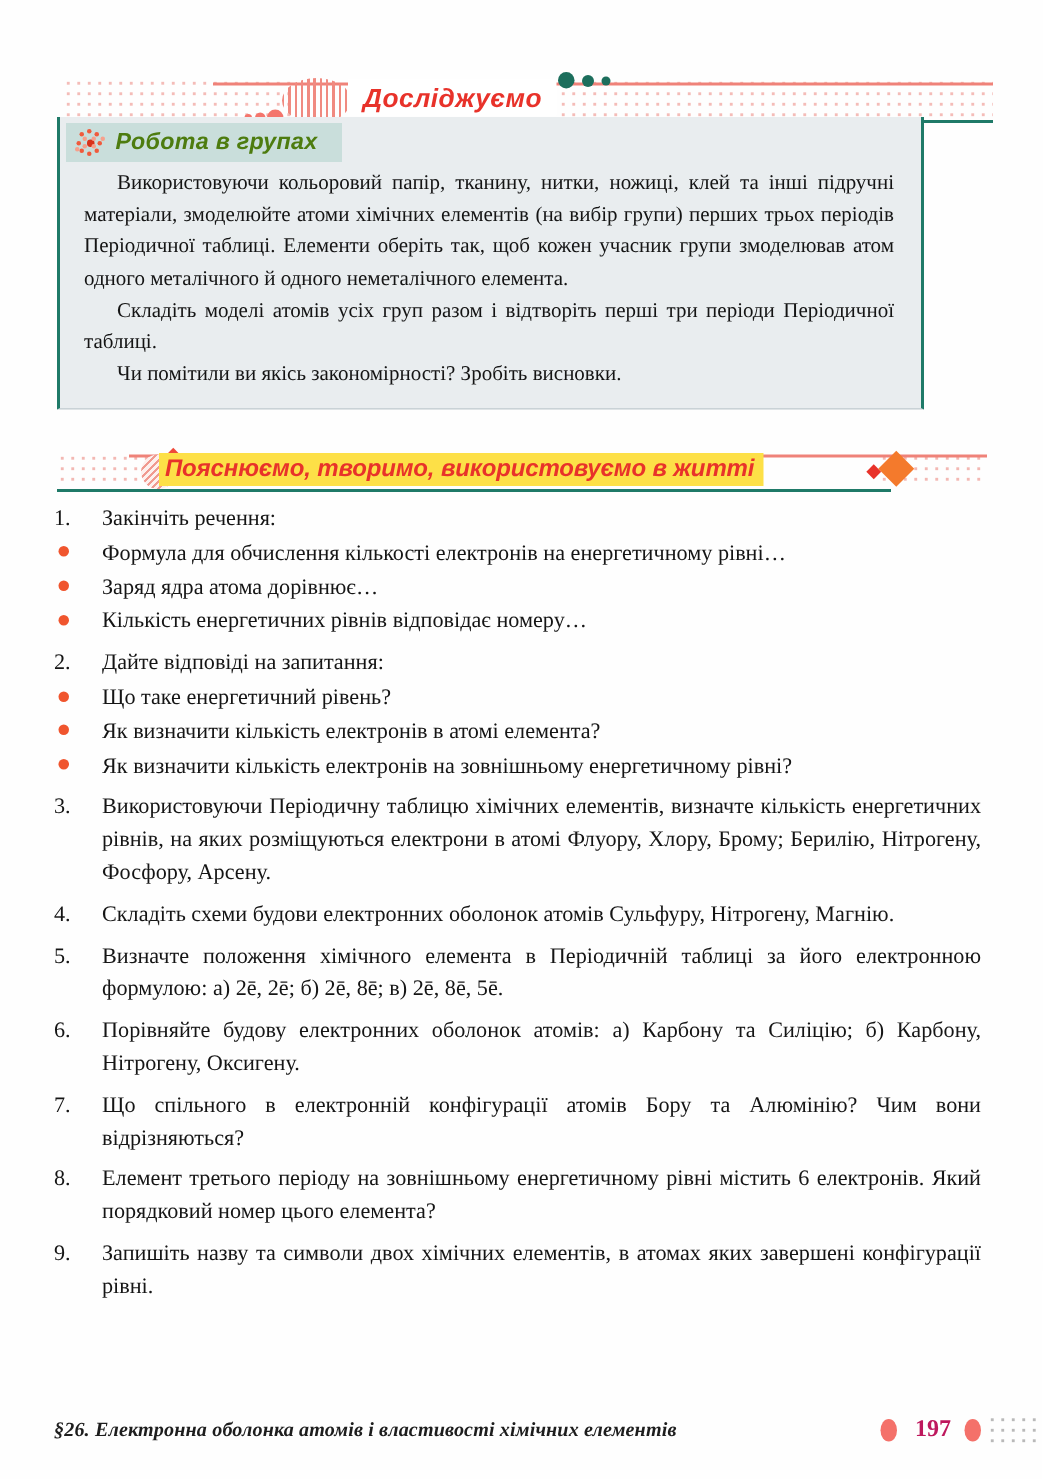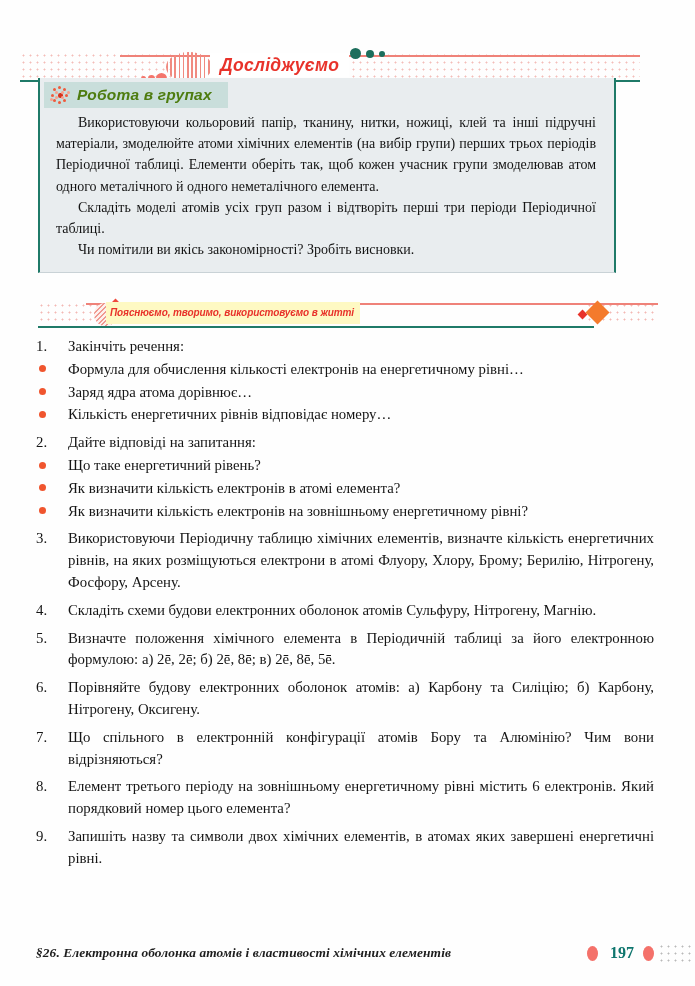--- a/index.html
+++ b/index.html
@@ -27,21 +27,21 @@
   
   .dots {
     background-image: radial-gradient(#f0a6a0 0.9px, transparent 1.1px);
     background-size: 7px 7px;
     background-position: 0 0;
   }
 
   
   .sec1-head {
     position: absolute;
-    left: 20px;
+    left: 42px;
     top: 46px;
     width: 620px;
     height: 42px;
   }
   .sec1-dots-left {
     position: absolute;
     left: 0; top: 6px;
     width: 155px; height: 26px;
     opacity: .75;
   }
@@ -191,25 +191,25 @@
   .sec2-rule-bot {
     position: absolute;
     left: 0; top: 28px;
     width: 556px; height: 2px;
     background: #1f7a68;
   }
   .sec2-title {
     position: absolute;
     left: 68px; top: 4px;
     padding: 0 6px 0 4px;
-    background: #fef9c3;
+    background: #fde047;
     font-family: "Liberation Sans", "DejaVu Sans", sans-serif;
     font-style: italic;
     font-weight: bold;
-    font-size: 10px;
+    font-size: 16px;
     letter-spacing: -.1px;
     color: #e8322a;
     line-height: 22px;
     white-space: nowrap;
   }
   .sec2-ball {
     position: absolute;
     left: 56px; top: 5px;
     width: 23px; height: 23px;
     border-radius: 50%;
@@ -312,21 +312,21 @@
   .footer-oval-l { left: 587px; }
   .footer-oval-r { left: 643px; }
   .footer-page {
     position: absolute;
     left: 604px; top: 2px;
     width: 36px;
     text-align: center;
     font-family: "Liberation Serif", serif;
     font-weight: bold;
     font-size: 16px;
-    color: #0f766e;
+    color: #be185d;
   }
   .footer-dots {
     position: absolute;
     left: 658px; top: 1px;
     width: 40px; height: 22px;
     background-image: radial-gradient(#b9b9b9 0.9px, transparent 1.1px);
     background-size: 7px 7px;
   }
 </style>
 </head>
@@ -458,21 +458,21 @@
       <div class="qtext">Що спільного в електронній конфігурації атомів Бору та Алюмінію? Чим вони відрізняються?</div>
     </div>
 
     <div class="qitem gap">
       <div class="qnum">8.</div>
       <div class="qtext">Елемент третього періоду на зовнішньому енергетичному рівні містить 6 електронів. Який порядковий номер цього елемента?</div>
     </div>
 
     <div class="qitem gap">
       <div class="qnum">9.</div>
-      <div class="qtext">Запишіть назву та символи двох хімічних елементів, в атомах яких завершені енергетичні рівні.</div>
+      <div class="qtext">Запишіть назву та символи двох хімічних елементів, в атомах яких завершені конфігурації рівні.</div>
     </div>
 
   </div>
 
   <div class="footer">
     <div class="footer-title">§26. Електронна оболонка атомів і властивості хімічних елементів</div>
     <div class="footer-oval-l"></div>
     <div class="footer-page">197</div>
     <div class="footer-oval-r"></div>
     <div class="footer-dots"></div>

